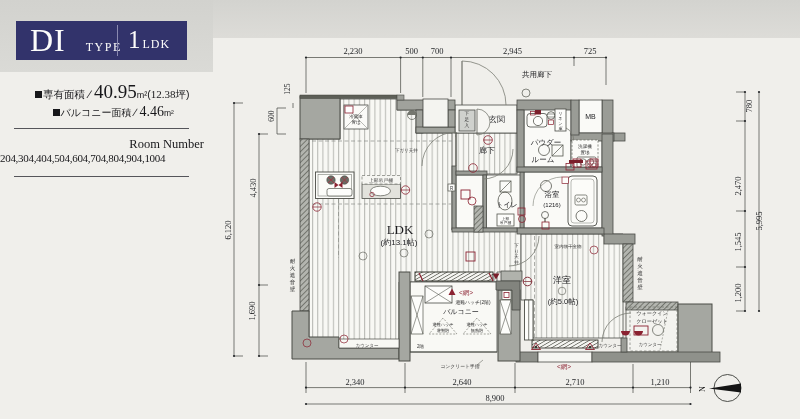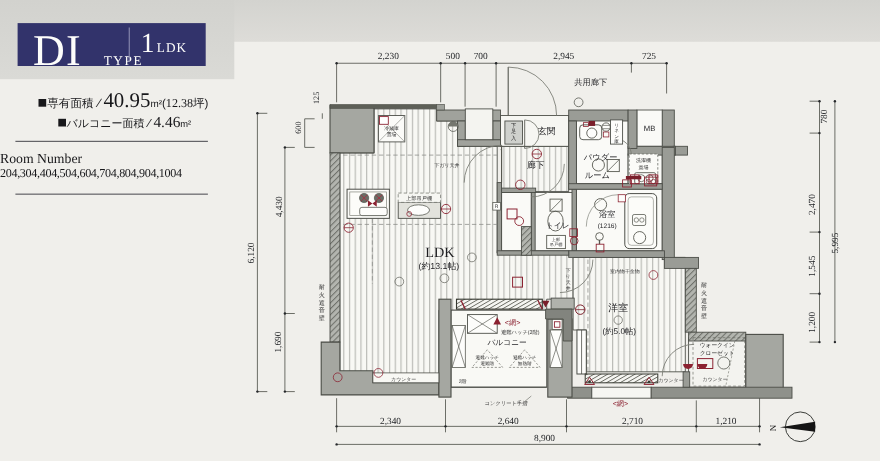--- a/index.html
+++ b/index.html
@@ -12,36 +12,36 @@
 <body>
 <div class="page">
 
 <div class="topband"></div>
 
 <div class="abs" style="left:0;top:0;width:213px;height:72px;background:linear-gradient(#d2d2ce,#dadad6);"></div>
 
 <div class="abs" style="left:16px;top:21px;width:171px;height:39px;background:#32336b;color:#fff;"></div>
 
 <div class="abs" style="left:30px;top:22px;width:90px;height:38px;color:#fdfdfb;font-family:'Liberation Serif',serif;">
-<span style="font-size:40px;letter-spacing:1px;">DI</span><span style="font-size:12px;letter-spacing:1.5px;margin-left:20px;">TYPE</span>
+<span style="font-size:32px;letter-spacing:1px;">DI</span><span style="font-size:12px;letter-spacing:1.5px;margin-left:20px;">TYPE</span>
 </div>
 
 <div class="abs" style="left:117px;top:25px;width:1px;height:31px;background:#8a8ab0;"></div>
 
 <div class="abs" style="left:128px;top:26px;color:#fdfdfb;font-family:'Liberation Serif',serif;text-align:center;">
 <span style="font-size:25px;">1</span><span style="font-size:12px;letter-spacing:1px;margin-left:2px;">LDK</span>
 </div>
 
 <div class="abs" style="left:35px;top:81px;width:200px;font-size:10.5px;color:#17171a;white-space:nowrap;letter-spacing:0px;"><span style="display:inline-block;width:7px;height:7px;background:#17171a;margin-right:1px;"></span>専有面積<span style="display:inline-block;transform:skewX(-20deg);width:9px;text-align:center;">/</span><span style="font-family:'Liberation Serif',serif;font-size:19px;">40.95</span><span style="font-size:9px;">m²</span>(<span style="font-family:'Liberation Serif',serif;font-size:11px;">12.38</span>坪)</div>
 
 <div class="abs" style="left:53px;top:103.5px;width:200px;font-size:10px;color:#17171a;white-space:nowrap;"><span style="display:inline-block;width:6.5px;height:6.5px;background:#17171a;margin-right:1px;"></span>バルコニー面積<span style="display:inline-block;transform:skewX(-20deg);width:8px;text-align:center;">/</span><span style="font-family:'Liberation Serif',serif;font-size:14px;">4.46</span><span style="font-size:8.5px;">m²</span></div>
 
 <div class="abs" style="left:14px;top:128px;width:175px;height:1px;background:#55555a;"></div>
 
-<div class="abs" style="left:0px;top:137px;width:204px;text-align:left;font-family:'Liberation Serif',serif;font-size:12.5px;color:#17171a;">Room&nbsp;Number</div>
+<div class="abs" style="left:0px;top:137px;width:204px;text-align:right;font-family:'Liberation Serif',serif;font-size:12.5px;color:#17171a;">Room&nbsp;Number</div>
 
 <div class="abs" style="left:0px;top:152px;width:208px;text-align:left;font-family:'Liberation Serif',serif;font-size:11px;letter-spacing:-0.3px;color:#17171a;">204,304,404,504,604,704,804,904,1004</div>
 
 <div class="abs" style="left:14px;top:176px;width:175px;height:1px;background:#55555a;"></div>
 
 <svg class="abs" style="left:0;top:0;" width="800" height="419" viewBox="0 0 800 419">
 <defs>
 <pattern id="fl" width="5.2" height="8" patternUnits="userSpaceOnUse">
   <rect width="5.2" height="8" fill="#f8f8f4"></rect>
   <line x1="0.6" y1="0" x2="0.6" y2="8" stroke="#aeb0aa" stroke-width="0.9"></line>

